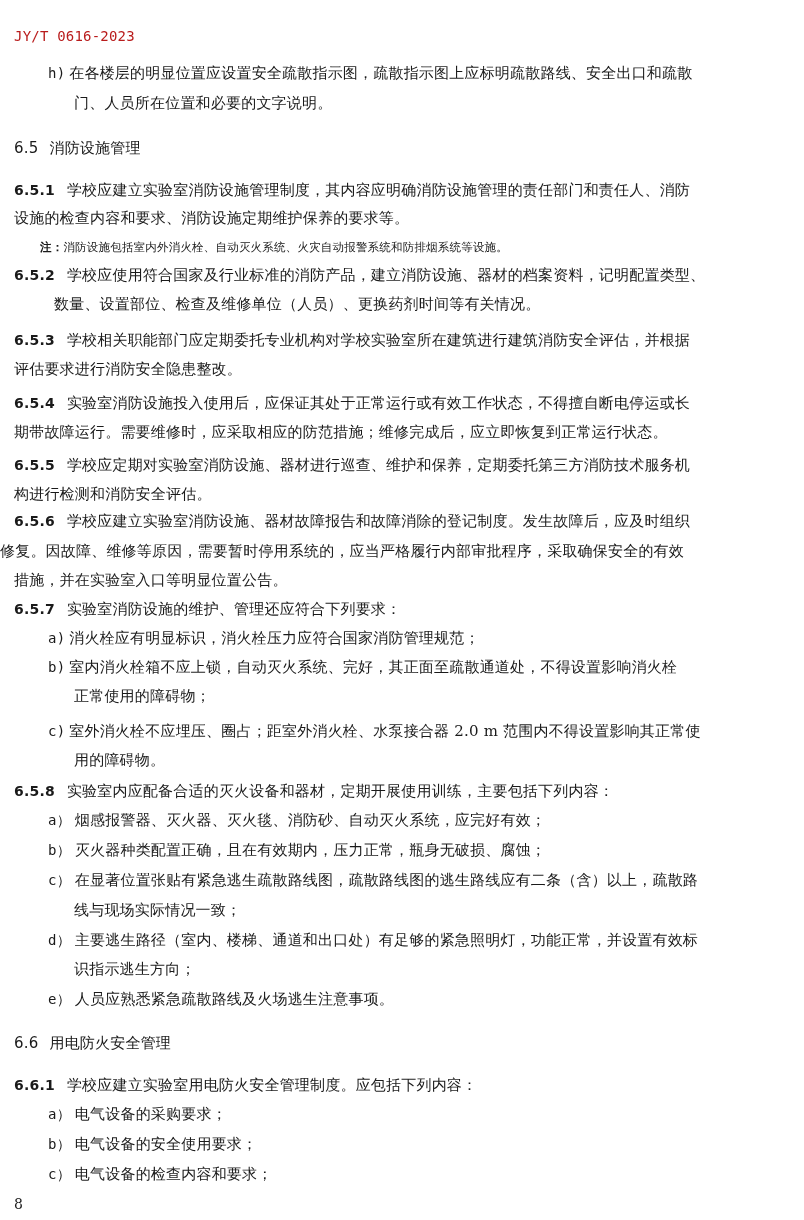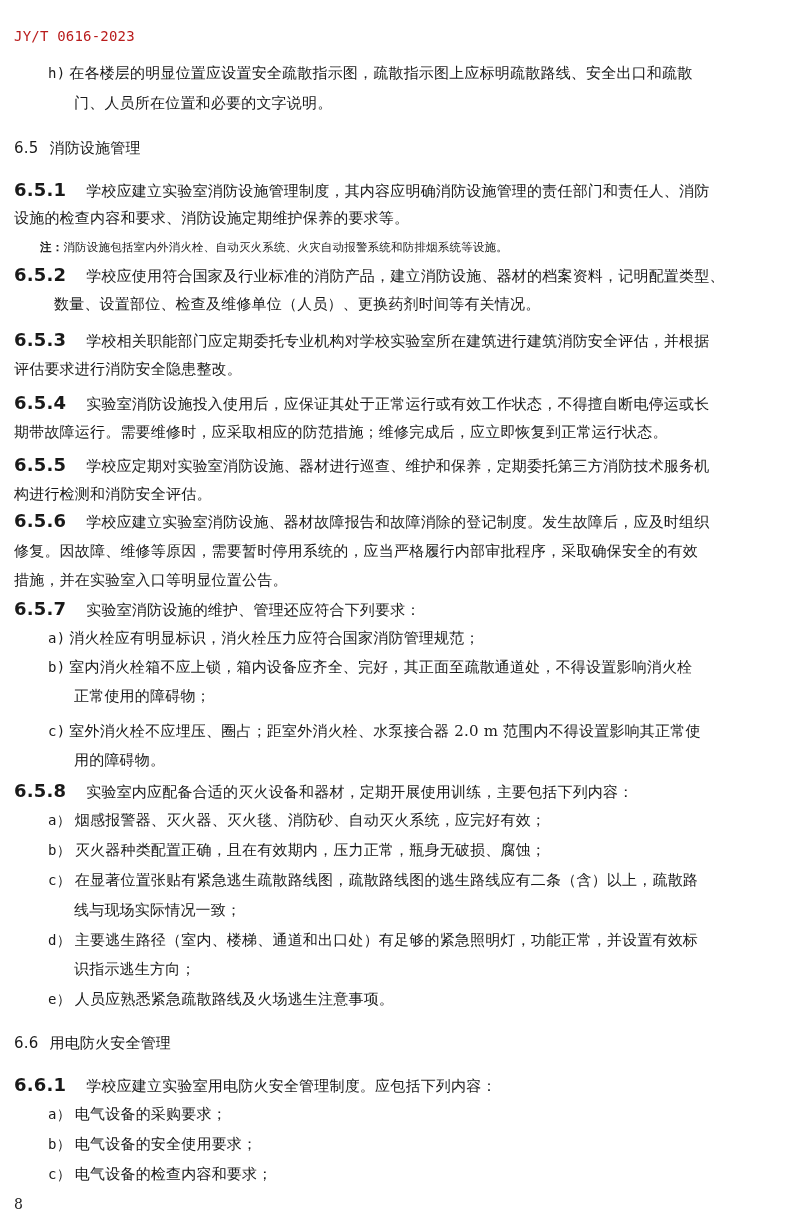--- a/index.html
+++ b/index.html
@@ -5,21 +5,21 @@
   html, body { margin: 0; padding: 0; background: #ffffff; }
   body {
     width: 804px; height: 1220px; position: relative; overflow: hidden;
     font-family: "DejaVu Serif", "Liberation Serif", serif;
     color: #1a1a1a;
   }
   .line {
     position: absolute; white-space: nowrap; font-size: 15px; line-height: 20px;
     letter-spacing: 0.2px;
   }
-  .num { font-weight: bold; font-family: "DejaVu Sans", "Liberation Sans", sans-serif; font-size: 18px; margin-right: 20px; }
+  .num { font-weight: bold; font-family: "DejaVu Sans", "Liberation Sans", sans-serif; font-size: 14px; margin-right: 12px; }
   .hdr { font-size: 14px; font-family: "DejaVu Sans Mono", "Liberation Mono", monospace; color:#b91c1c; }
   .heading { font-size: 15px; font-family: "DejaVu Sans", "Liberation Sans", sans-serif; }
   .heading .hnum { margin-right: 11px; }
   .note { font-size: 11.5px; }
   .note .nlabel { font-weight: bold; font-family: "DejaVu Sans", "Liberation Sans", sans-serif; }
   .lbl { font-family: "DejaVu Sans Mono", "Liberation Mono", monospace; font-size: 14px; margin-right: 4px; }
   .pageno { font-size: 14px; font-family: "DejaVu Serif", "Liberation Serif", serif; }
 </style>
 </head>
 <body>
@@ -60,31 +60,31 @@
 <div class="line" style="left:14px; top:422px;">期带故障运行。需要维修时，应采取相应的防范措施；维修完成后，应立即恢复到正常运行状态。</div>
 
 <div class="line" style="left:14px; top:455px;">
   <span class="num">6.5.5</span><span>学校应定期对实验室消防设施、器材进行巡查、维护和保养，定期委托第三方消防技术服务机</span>
 </div>
 <div class="line" style="left:14px; top:484px;">构进行检测和消防安全评估。</div>
 
 <div class="line" style="left:14px; top:511px;">
   <span class="num">6.5.6</span><span>学校应建立实验室消防设施、器材故障报告和故障消除的登记制度。发生故障后，应及时组织</span>
 </div>
-<div class="line" style="left:14px; top:541px;">修复。因故障、维修等原因，需要暂时停用系统的，应当严格履行内部审批程序，采取确保安全的有效</div>
+<div class="line" style="left:0; top:541px;">修复。因故障、维修等原因，需要暂时停用系统的，应当严格履行内部审批程序，采取确保安全的有效</div>
 <div class="line" style="left:14px; top:570px;">措施，并在实验室入口等明显位置公告。</div>
 
 <div class="line" style="left:14px; top:599px;">
   <span class="num">6.5.7</span><span>实验室消防设施的维护、管理还应符合下列要求：</span>
 </div>
 <div class="line" style="left:48px; top:628px;">
   <span class="lbl">a)</span><span>消火栓应有明显标识，消火栓压力应符合国家消防管理规范；</span>
 </div>
 <div class="line" style="left:48px; top:657px;">
-  <span class="lbl">b)</span><span>室内消火栓箱不应上锁，箱内设备应齐全、完好，其正面至疏散通道处，不得设置影响消火栓</span>
+  <span class="lbl">b)</span><span>室内消火栓箱不应上锁，自动灭火系统、完好，其正面至疏散通道处，不得设置影响消火栓</span>
 </div>
 <div class="line" style="left:74px; top:686px;">正常使用的障碍物；</div>
 <div class="line" style="left:48px; top:721px;">
   <span class="lbl">c)</span><span>室外消火栓不应埋压、圈占；距室外消火栓、水泵接合器 2.0 m 范围内不得设置影响其正常使</span>
 </div>
 <div class="line" style="left:74px; top:750px;">用的障碍物。</div>
 
 <div class="line" style="left:14px; top:781px;">
   <span class="num">6.5.8</span><span>实验室内应配备合适的灭火设备和器材，定期开展使用训练，主要包括下列内容：</span>
 </div>

